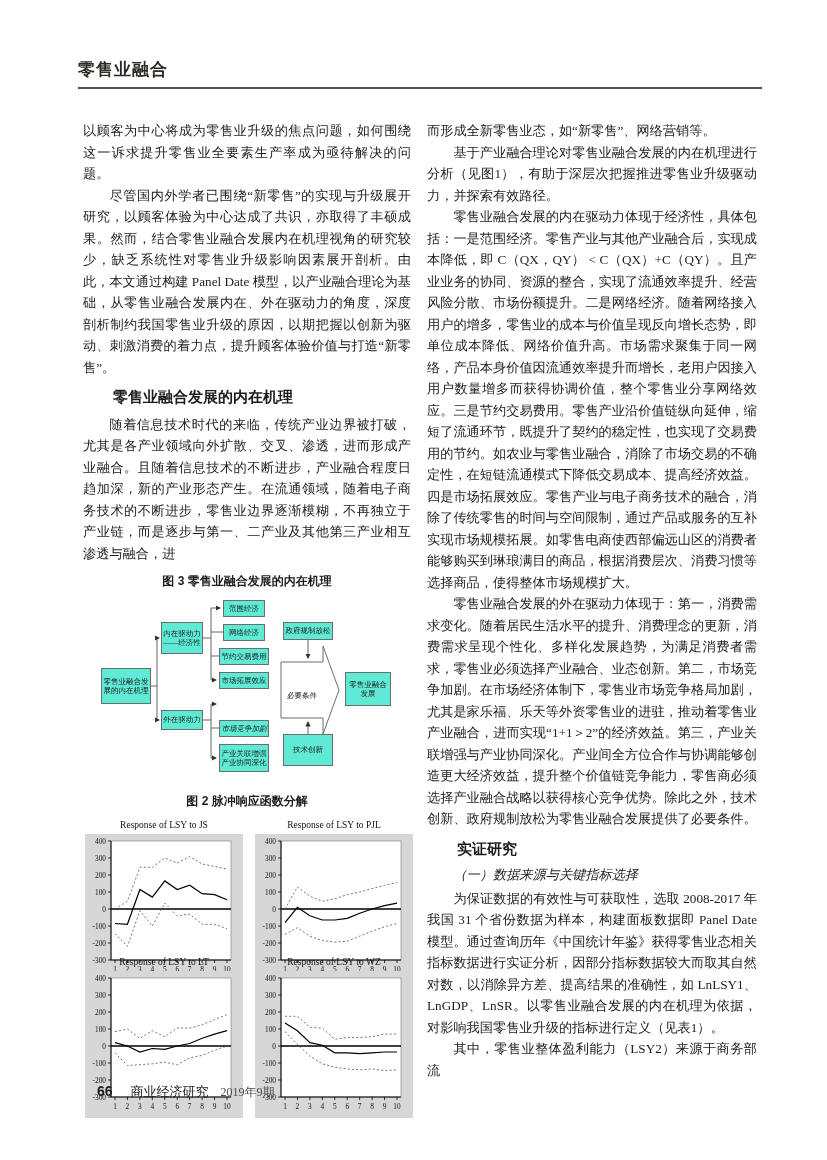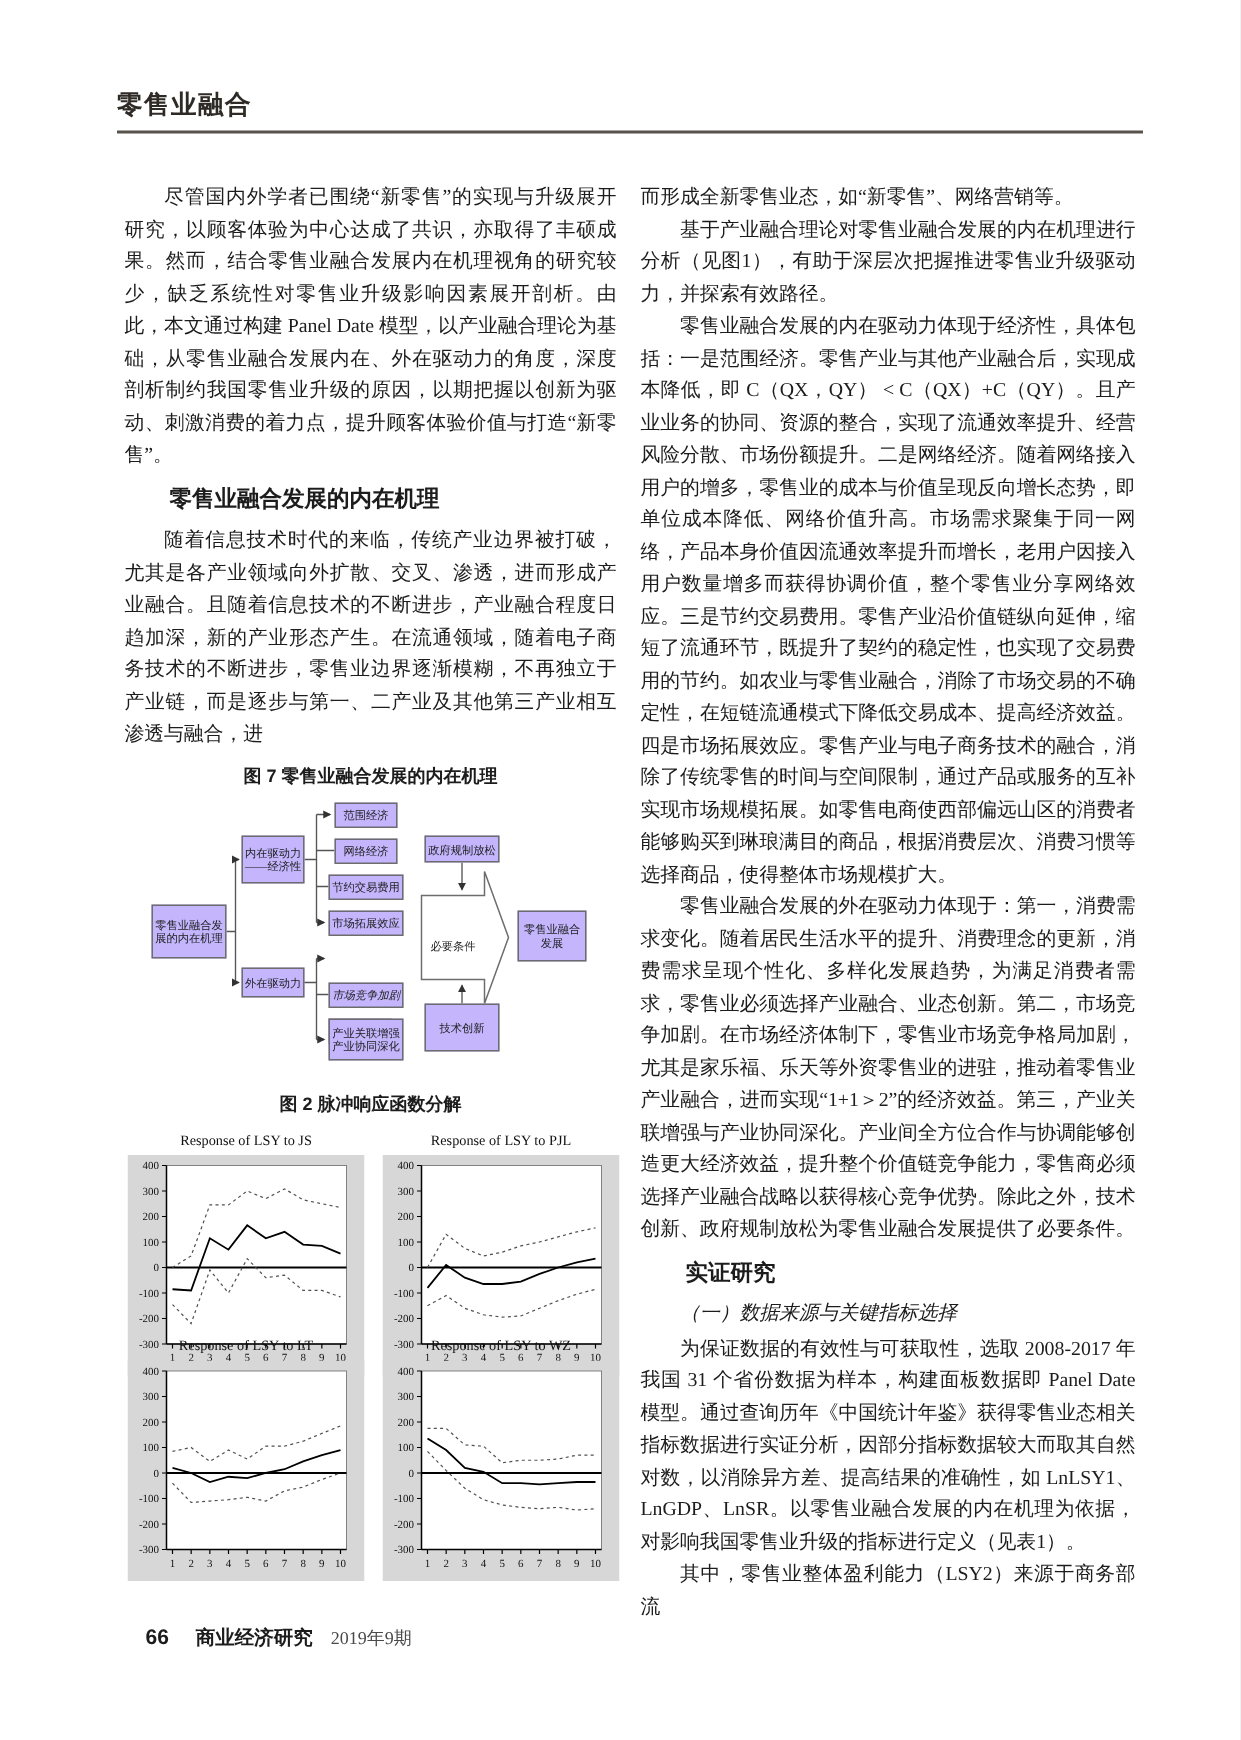--- a/index.html
+++ b/index.html
@@ -16,51 +16,52 @@
   .indent{text-indent:2em;}
   .sec-heading{font-family:"Liberation Sans",sans-serif;font-weight:bold;font-size:15px;
         margin:8px 0 6px 0;padding-left:2em;text-align:left;}
   .sub-heading{font-style:italic;font-size:13.2px;margin:1px 0;padding-left:2em;text-align:left;font-family:Liberation Mono, monospace;}
   .fig-caption{font-family:"Liberation Sans",sans-serif;font-weight:bold;font-size:12px;
         text-align:center;text-indent:0;}
   .fig1-caption{margin:7px 0 5px 0;}
   .fig2-caption{margin:11px 0 7px 0;}
   
   .diagram{position:relative;width:332px;height:182px;font-family:"Liberation Serif",serif;}
-  .dbox{position:absolute;border:1px solid #6d6d6d;background:#c4b5fd;color:#222;
+  .dbox{position:absolute;border:1px solid #6d6d6d;background:#5eead4;color:#222;
         font-size:7.5px;line-height:1.2;display:flex;flex-direction:column;
         align-items:center;justify-content:center;text-align:center;box-sizing:border-box;}
   .dlabel{position:absolute;color:#222;font-size:7.5px;text-align:center;}
   .dsvg{position:absolute;left:0;top:0;}
   
   .chart-grid{display:grid;grid-template-columns:158px 158px;column-gap:12px;row-gap:10px;margin-left:2px;}
   .chart-cell{display:flex;flex-direction:column;align-items:center;}
   .chart-title{font-size:9.5px;line-height:12px;margin-bottom:3px;text-align:center;color:#111;}
   .chart-panel{width:158px;height:112px;}
   .footer{position:absolute;left:85px;top:1083px;font-size:12.5px;display:flex;align-items:baseline;}
   .footer .pageno{font-family:"Liberation Sans",sans-serif;font-weight:bold;font-size:14px;padding-left:12px;}
-  .footer .journal{font-family:"Liberation Sans",sans-serif;font-weight:bold;font-size:13px;margin-left:18px;}
+  .footer .journal{font-family:"Liberation Sans",sans-serif;font-weight:normal;font-size:13px;margin-left:18px;}
   .footer .issue{margin-left:12px;color:#4a4a4a;font-size:12px;}
 </style>
 </head>
 <body>
 
 <div class="page">
 
   <div class="masthead">
     <div class="label">零售业融合</div>
     <div class="rule"></div>
   </div>
 
   <div class="col col-left">
+    <p class="para">以顾客为中心将成为零售业升级的焦点问题，如何围绕这一诉求提升零售业全要素生产率成为亟待解决的问题。</p>
     <p class="para indent">尽管国内外学者已围绕“新零售”的实现与升级展开研究，以顾客体验为中心达成了共识，亦取得了丰硕成果。然而，结合零售业融合发展内在机理视角的研究较少，缺乏系统性对零售业升级影响因素展开剖析。由此，本文通过构建 Panel Date 模型，以产业融合理论为基础，从零售业融合发展内在、外在驱动力的角度，深度剖析制约我国零售业升级的原因，以期把握以创新为驱动、刺激消费的着力点，提升顾客体验价值与打造“新零售”。</p>
     <div class="sec-heading">零售业融合发展的内在机理</div>
     <p class="para indent">随着信息技术时代的来临，传统产业边界被打破，尤其是各产业领域向外扩散、交叉、渗透，进而形成产业融合。且随着信息技术的不断进步，产业融合程度日趋加深，新的产业形态产生。在流通领域，随着电子商务技术的不断进步，零售业边界逐渐模糊，不再独立于产业链，而是逐步与第一、二产业及其他第三产业相互渗透与融合，进</p>
 
-    <div class="fig-caption fig1-caption">图 7  零售业融合发展的内在机理</div>
+    <div class="fig-caption fig1-caption">图 3  零售业融合发展的内在机理</div>
 
     <div class="diagram">
       <svg class="dsvg" width="332" height="182">
         <defs>
           <marker id="arr" markerWidth="7" markerHeight="7" refX="5" refY="3" orient="auto">
             <path d="M0,0 L6,3 L0,6 z" fill="#333"></path>
           </marker>
         </defs>
         <g stroke="#555" stroke-width="0.9" fill="none">
           <path d="M68,88 H74"></path>

